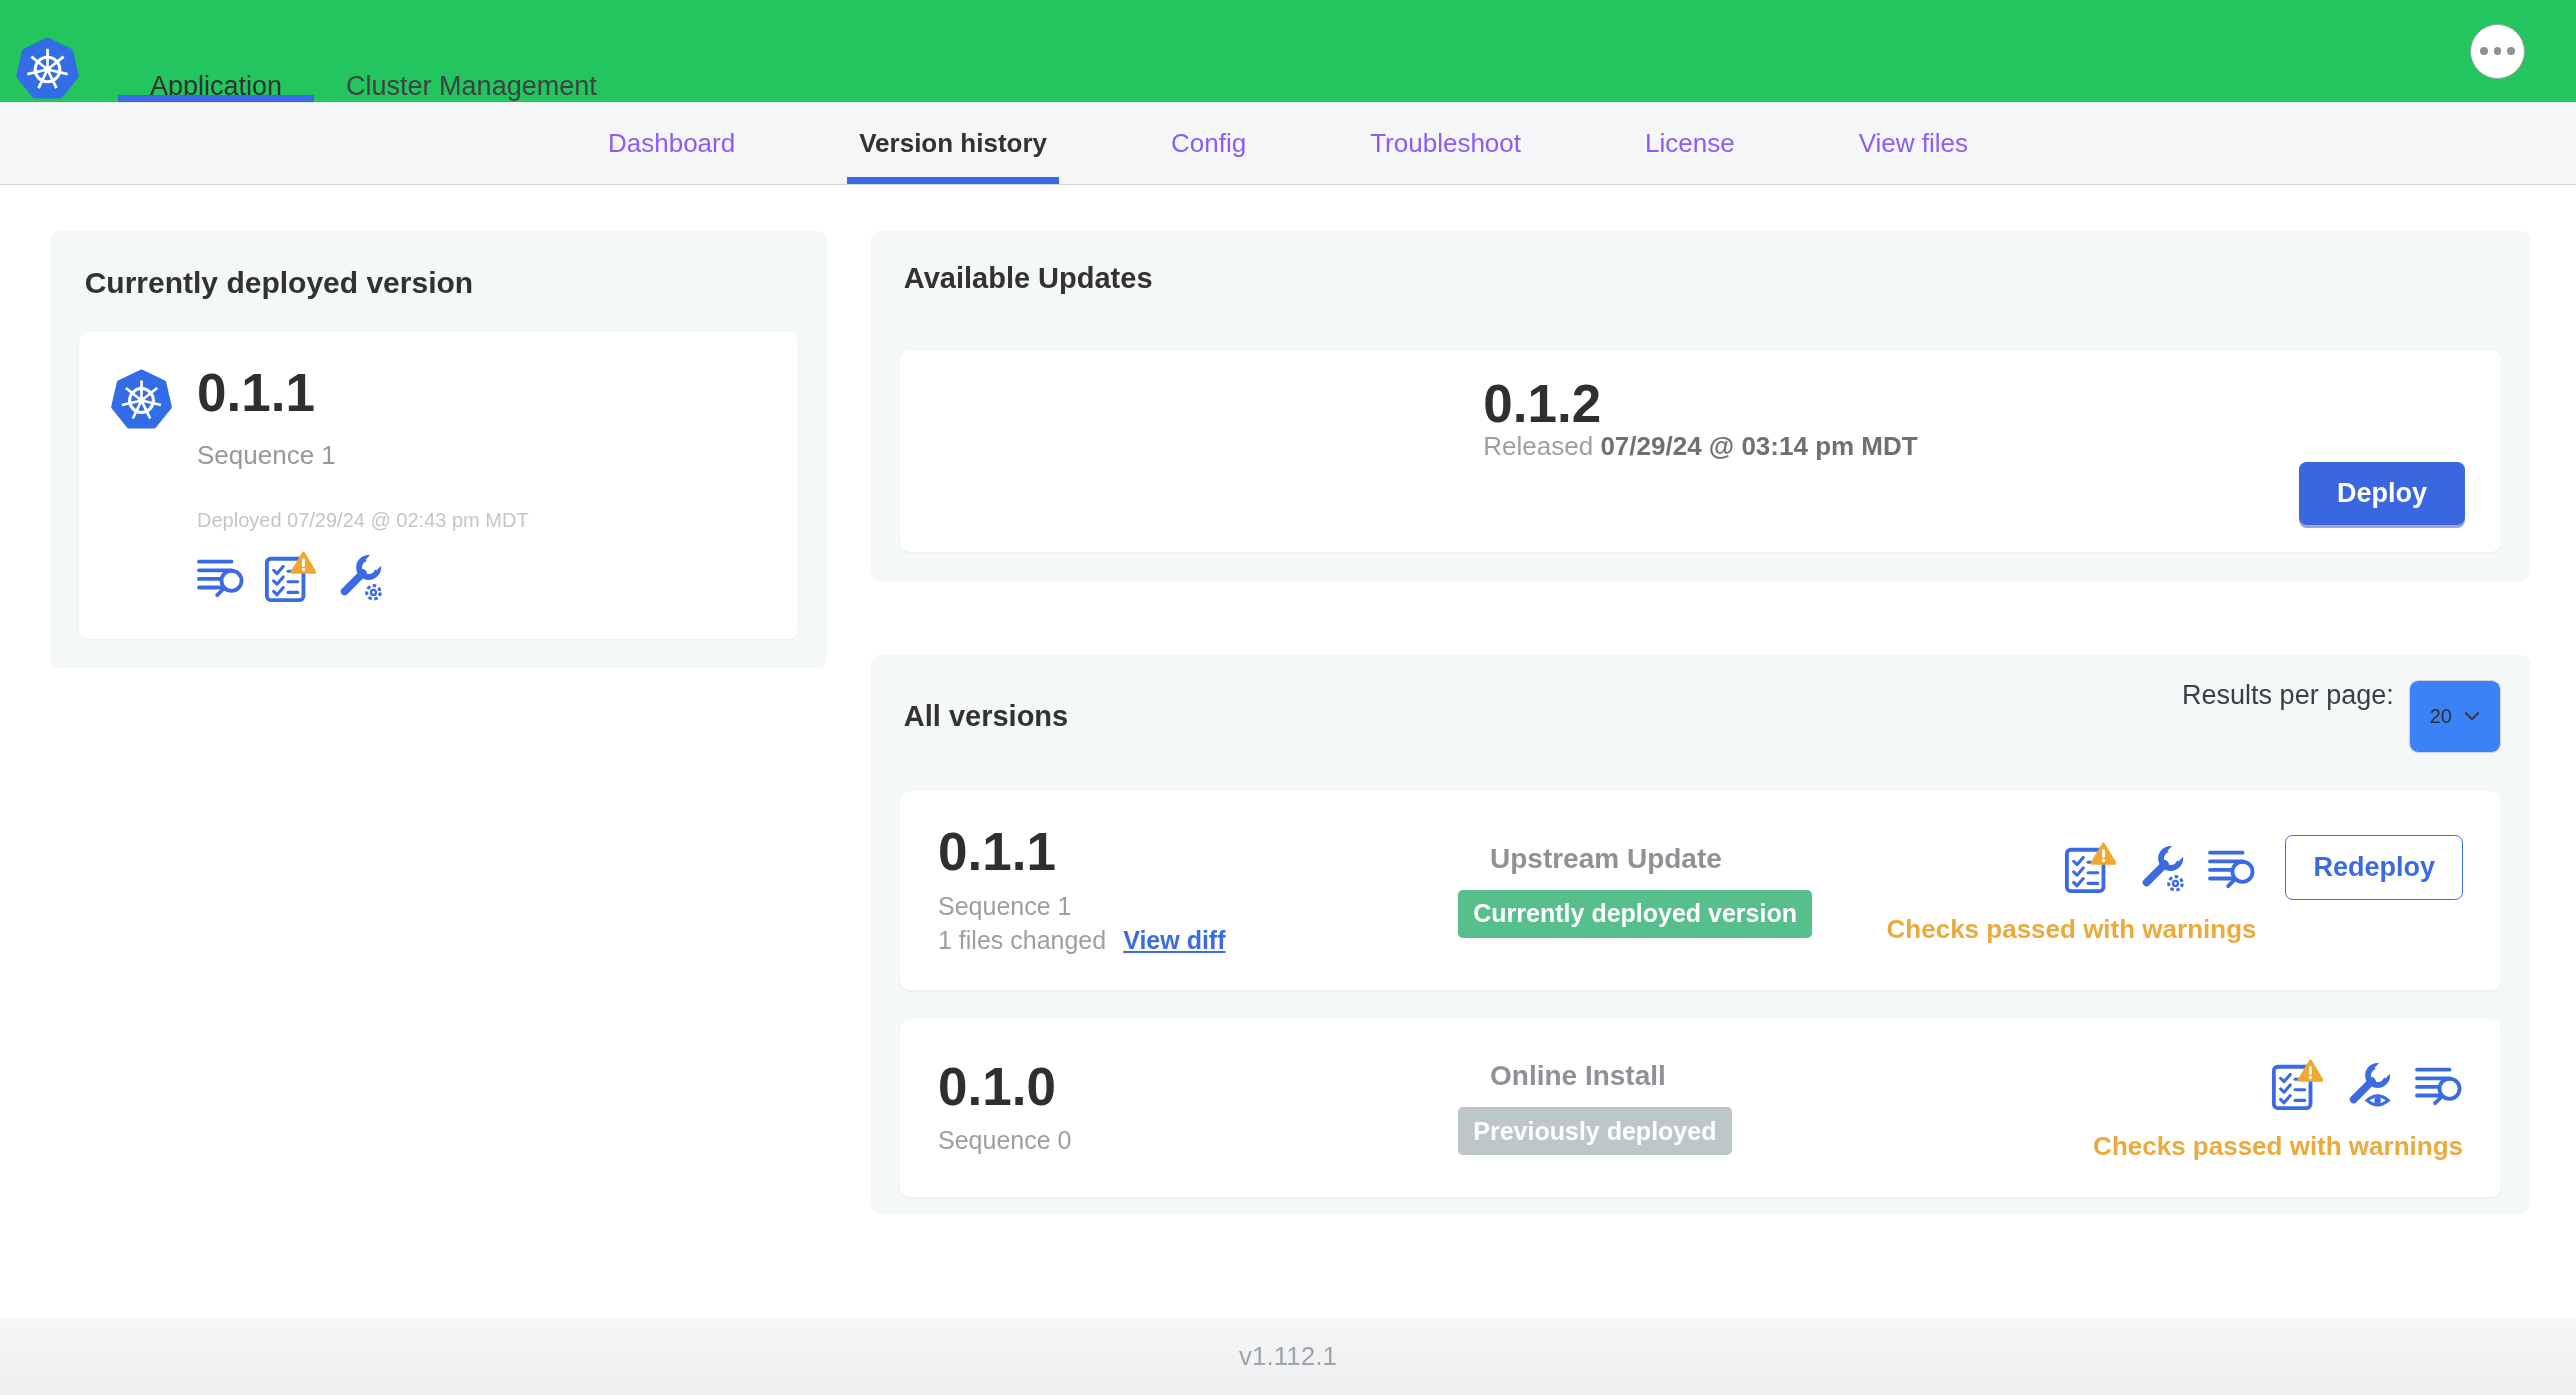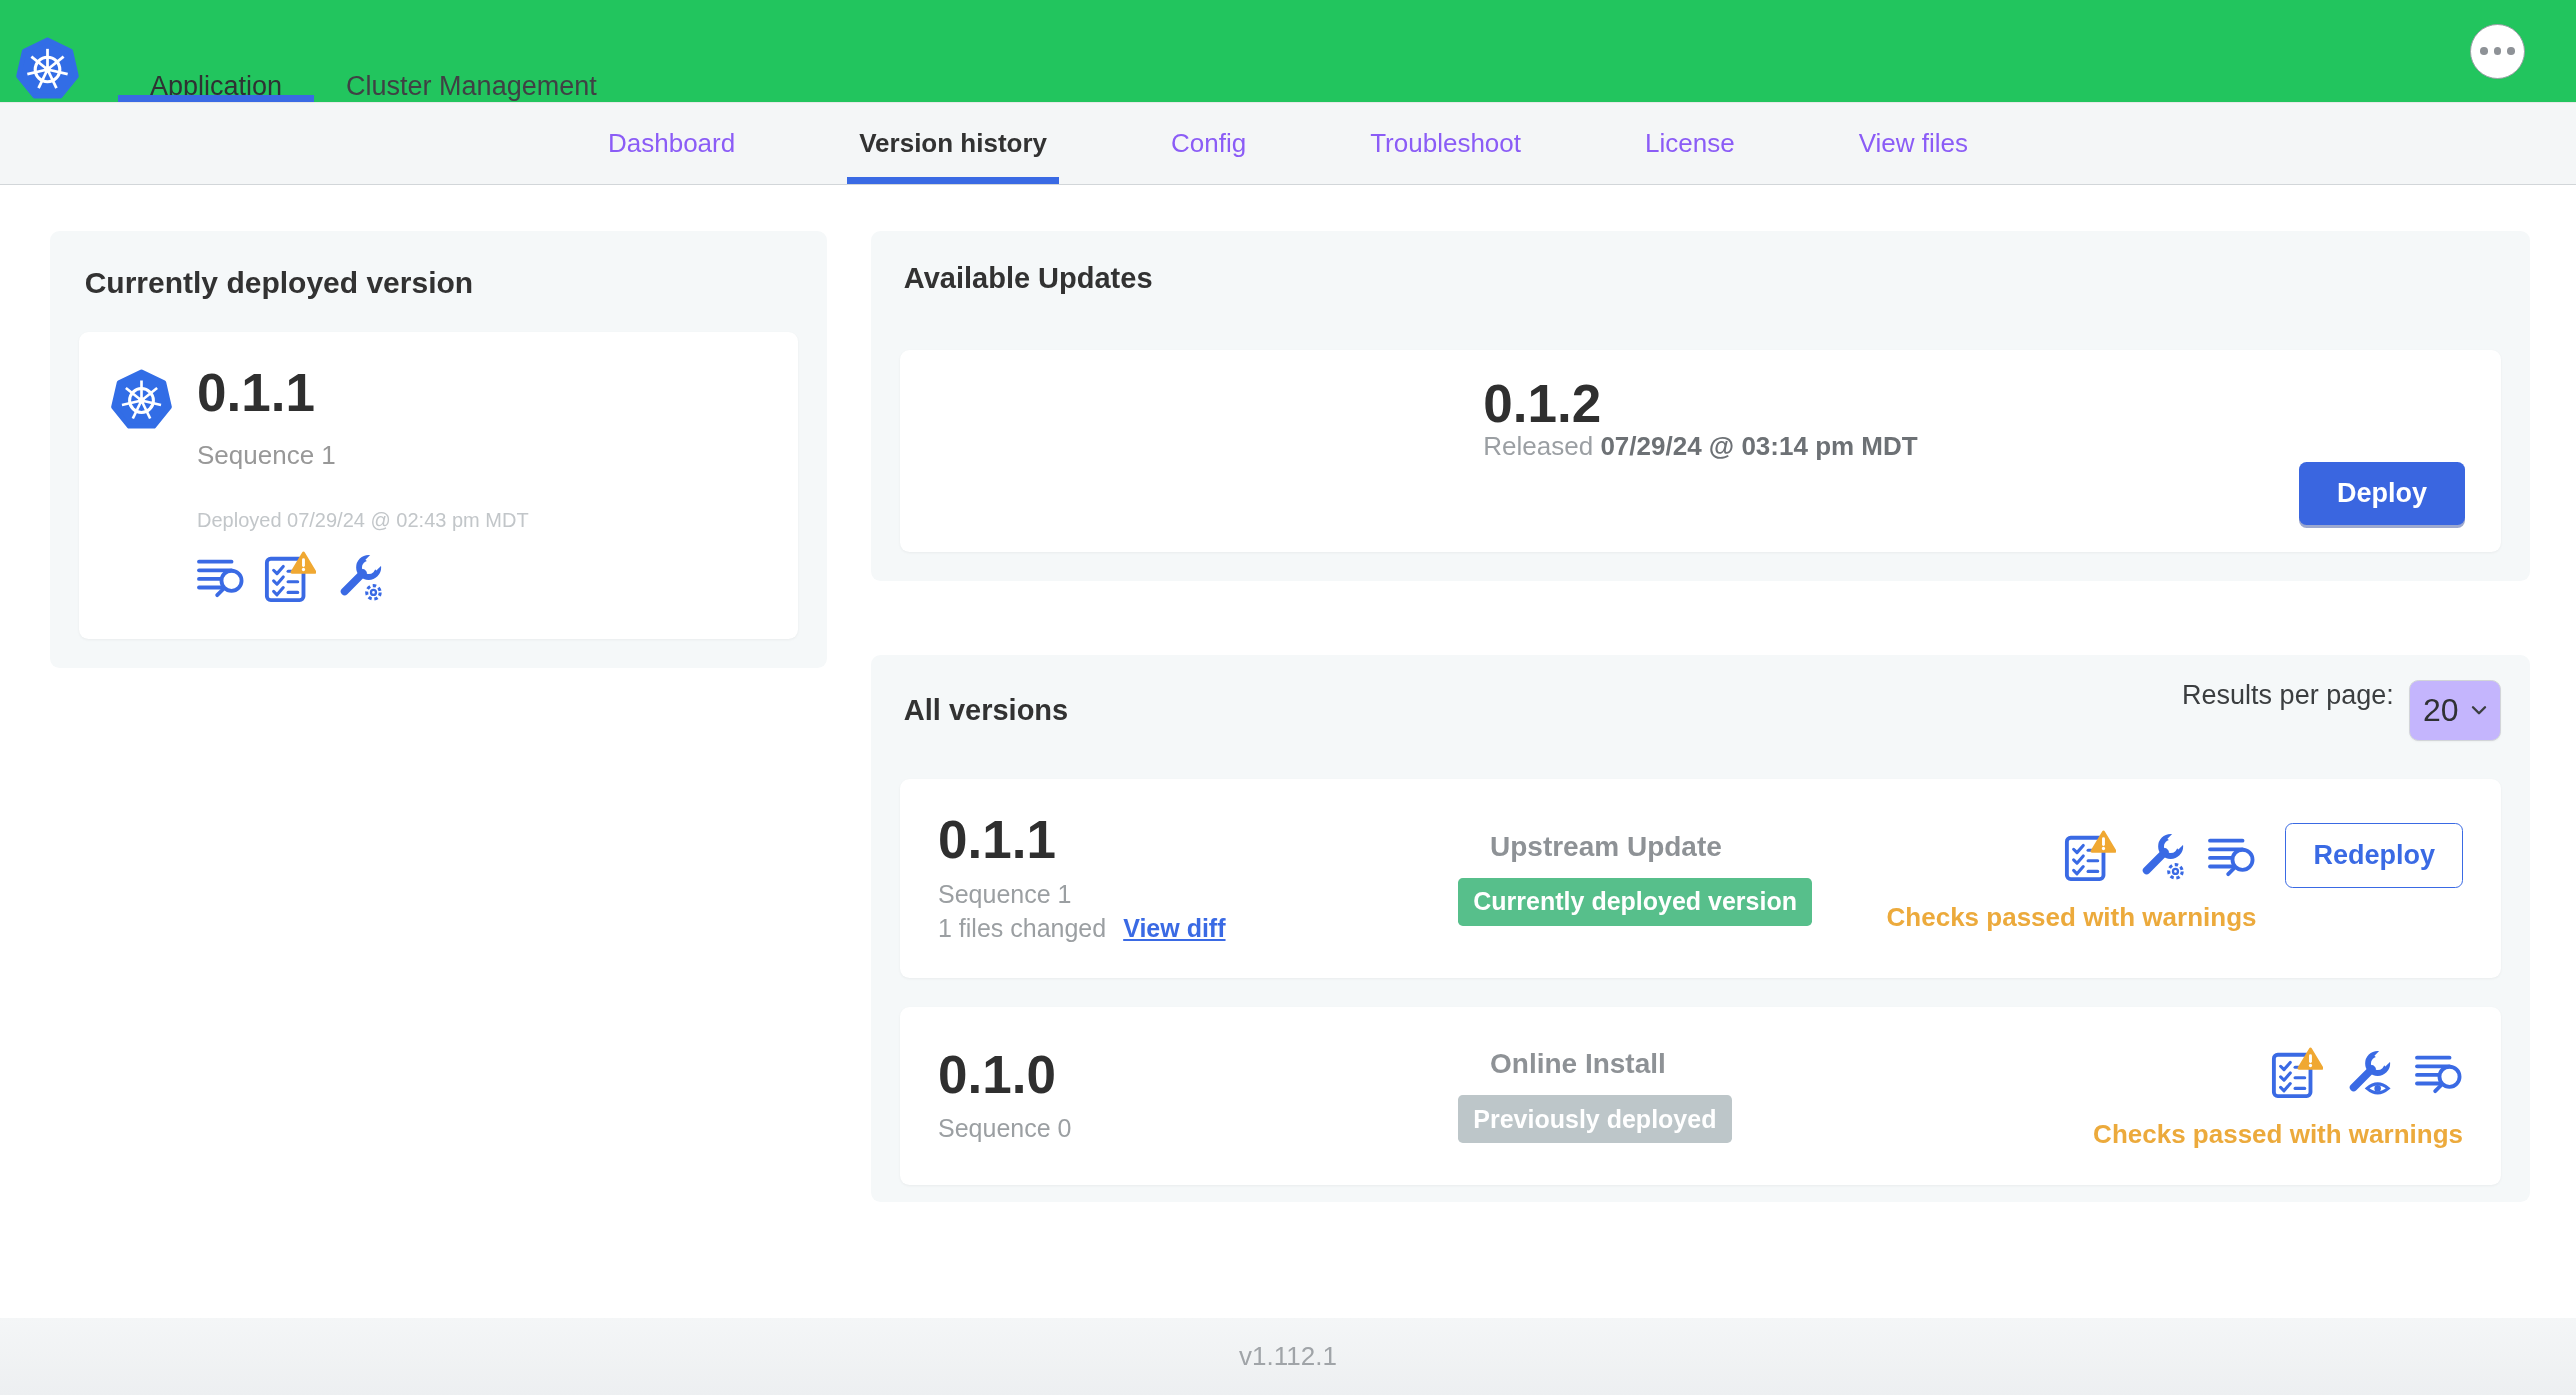--- a/index.html
+++ b/index.html
@@ -53,21 +53,21 @@
   .updates-panel .panel-title { margin: 5.7px 0 0 3.8px; }
   .update-card { margin-top: 55px; padding: 27px 36px; display: flex; align-items: center; min-height: 155px; flex-direction: column; }
   .rel-line { margin-top: 1px; font-size: 26px; color: #9b9fa3; }
   .rel-line b { color: #6d7175; font-weight: 700; }
   .btn-primary { margin-left: auto; height: 63px; padding: 0 38px; background: #3a66e0; color: #fff; border: none; border-radius: 7.6px; font-size: 27px; font-weight: 700; font-family: inherit; cursor: pointer; box-shadow: 0 2.9px 0 rgba(36,62,148,0.45); }
 
   .allversions-panel { margin-top: 74px; padding: 25px 29px 17px; }
   .av-head { display: flex; align-items: center; }
   .av-head .panel-title { margin-left: 3.8px; }
   .rpp { margin-left: auto; display: flex; align-items: flex-start; font-size: 27px; color: #3b3e40; }
-  .rpp-select { margin-left: 15.3px; width: 92px; height: 61px; background: #c4b5fd; border: 1px solid #d2d5d8; border-radius: 9.5px; display: flex; align-items: center; justify-content: center; gap: 12.4px; font-size: 32px; color: #2f3133; cursor: pointer; box-shadow: 0 1px 1.9px rgba(0,0,0,0.04); }
+  .rpp-select { margin-left: 15.3px; width: 92px; height: 73px; background: #3b82f6; border: 1px solid #d2d5d8; border-radius: 9.5px; display: flex; align-items: center; justify-content: center; gap: 12.4px; font-size: 20px; color: #2f3133; cursor: pointer; box-shadow: 0 1px 1.9px rgba(0,0,0,0.04); }
   .rows { margin-top: 38px; display: flex; flex-direction: column; gap: 29px; }
   .vrow { padding: 32px 38px; display: flex; align-items: center; min-height: 199px; }
   .vrow.short { min-height: 178px; }
   .v-left { width: 520px; flex: none; }
   .v-seq { margin-top: 13.4px; font-size: 25px; color: #9b9fa2; }
   .v-files { margin-top: 5.7px; font-size: 25px; color: #9b9fa2; display: flex; align-items: center; gap: 17px; }
   .view-diff { color: #3a6ae4; font-weight: 600; text-decoration: underline; cursor: pointer; }
   .v-mid { flex: 1; }
   .v-source { font-size: 28px; font-weight: 600; color: #8e9296; margin-left: 32px; }
   .badge { display: inline-block; margin-top: 15.3px; padding: 9.5px 15.3px; border-radius: 4.8px; font-size: 25px; font-weight: 700; color: #fff; }

